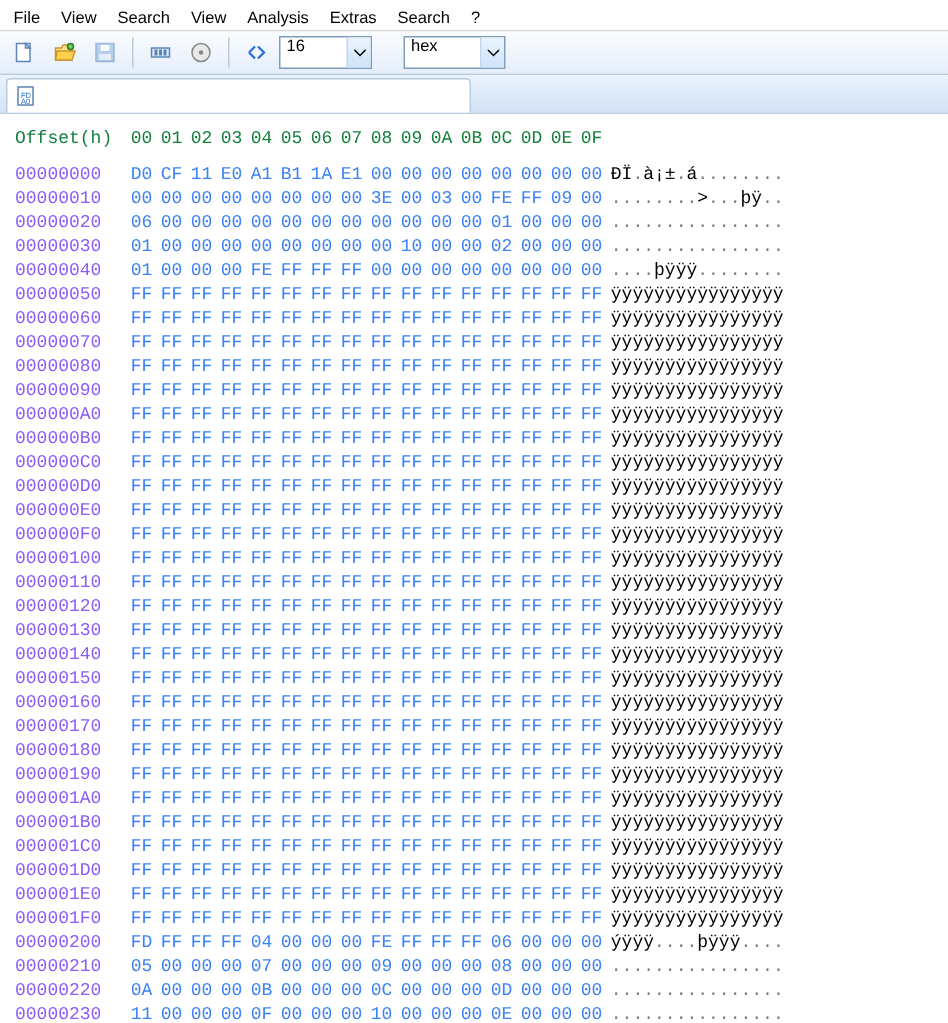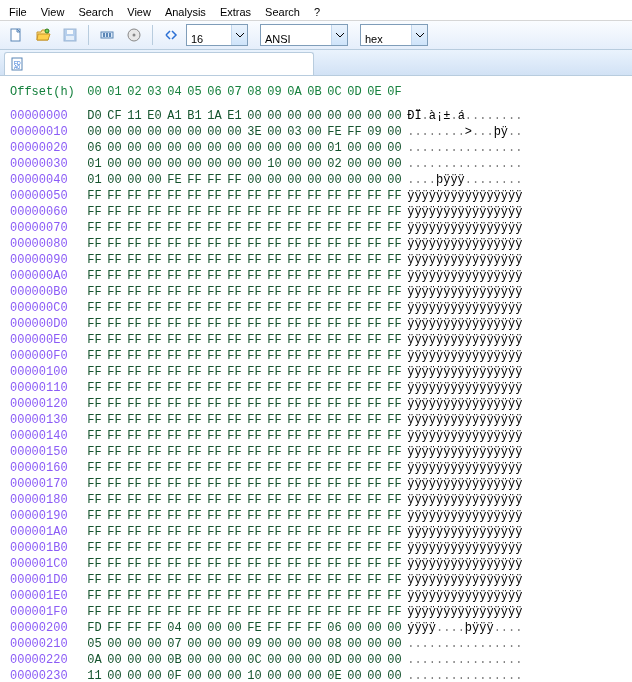--- a/index.html
+++ b/index.html
@@ -3,30 +3,30 @@
 <meta charset="utf-8">
 <style>
   html,body{margin:0;padding:0;font-family:Tahoma,Verdana,sans-serif;font-size:11px;color:#000;background:#fff}
   body{width:632px;height:682px;overflow:hidden}
   .menubar{height:20px;line-height:20px;background:#fff;border-bottom:1px solid #d6d6d6;padding:0 2px;display:flex}
   .menubar span{padding:2px 7px;cursor:default}
   .toolbar{height:28px;background:linear-gradient(#fafcff,#e5eefb);border-bottom:1px solid #b8ccde;display:flex;align-items:center;padding:0 4px;gap:3px}
   .tbtn{width:22px;height:22px;display:flex;align-items:center;justify-content:center;border:1px solid transparent;border-radius:2px}
   .tbtn.disabled{opacity:.45}
   .sep{width:1px;height:20px;background:#b8ccde;margin:0 3px}
-  .combo{position:relative;height:20px;border:1px solid #7f9db9;background:#fff;display:flex;align-items:flex-end}
+  .combo{position:relative;height:20px;border:1px solid #7f9db9;background:#fff;display:flex;align-items:flex-start}
   .combo span.val{padding:0 4px;font-size:11px}
   .combo .chev{width:15px;height:100%;display:flex;align-items:center;justify-content:center;border-left:1px solid #c1d6ed;background:linear-gradient(#eaf3fd,#cfe4fa)}
   .tabbar{height:25px;background:linear-gradient(#eaf3fd,#d2e2f5);border-bottom:1px solid #b8ccde;display:flex;align-items:flex-end}
   .tab{display:flex;align-items:center;height:22px;border:1px solid #b8ccde;border-bottom:none;background:#fff;border-top-left-radius:3px;border-top-right-radius:3px;margin-left:4px;padding:0 6px}
   .tab .blank{flex:1}
   .hexview{font-family:Consolas,"Courier New",monospace;font-size:12px;padding:8px 10px;line-height:16px;white-space:nowrap}
   .hdr .addr,.hdr .hx,.hdr .asc{color:#15803d}
   .addr{color:#8b5cf6;display:inline-block;width:70px}
-  .hx{display:inline-block;color:#14532d}
+  .hx{display:inline-block;color:#3b82f6}
   .hx .b{display:inline-block;width:20px;text-align:left}
   .asc{display:inline-block;color:#000}
   .asc .dot{color:#808080}
   svg{display:block}
 </style>
 </head>
 <body>
 
 <div class="menubar">
     <span>File</span>
@@ -84,29 +84,20 @@
   <div class="combo" style="width:60px">
     <span class="val">16</span>
     <div style="flex:1"></div>
     <div class="chev">
         <svg width="8" height="5">
           <path d="M0 0 L4 4 L8 0" fill="none" stroke="#000"></path>
         </svg>
       </div>
   </div>
   <div style="width:6px"></div>
-  <div class="combo" style="width:86px">
-    <span class="val">ANSI</span>
-    <div style="flex:1"></div>
-    <div class="chev">
-        <svg width="8" height="5">
-          <path d="M0 0 L4 4 L8 0" fill="none" stroke="#000"></path>
-        </svg>
-      </div>
-  </div>
   <div style="width:6px"></div>
   <div class="combo" style="width:66px">
     <span class="val">hex</span>
     <div style="flex:1"></div>
     <div class="chev">
         <svg width="8" height="5">
           <path d="M0 0 L4 4 L8 0" fill="none" stroke="#000"></path>
         </svg>
       </div>
   </div>

